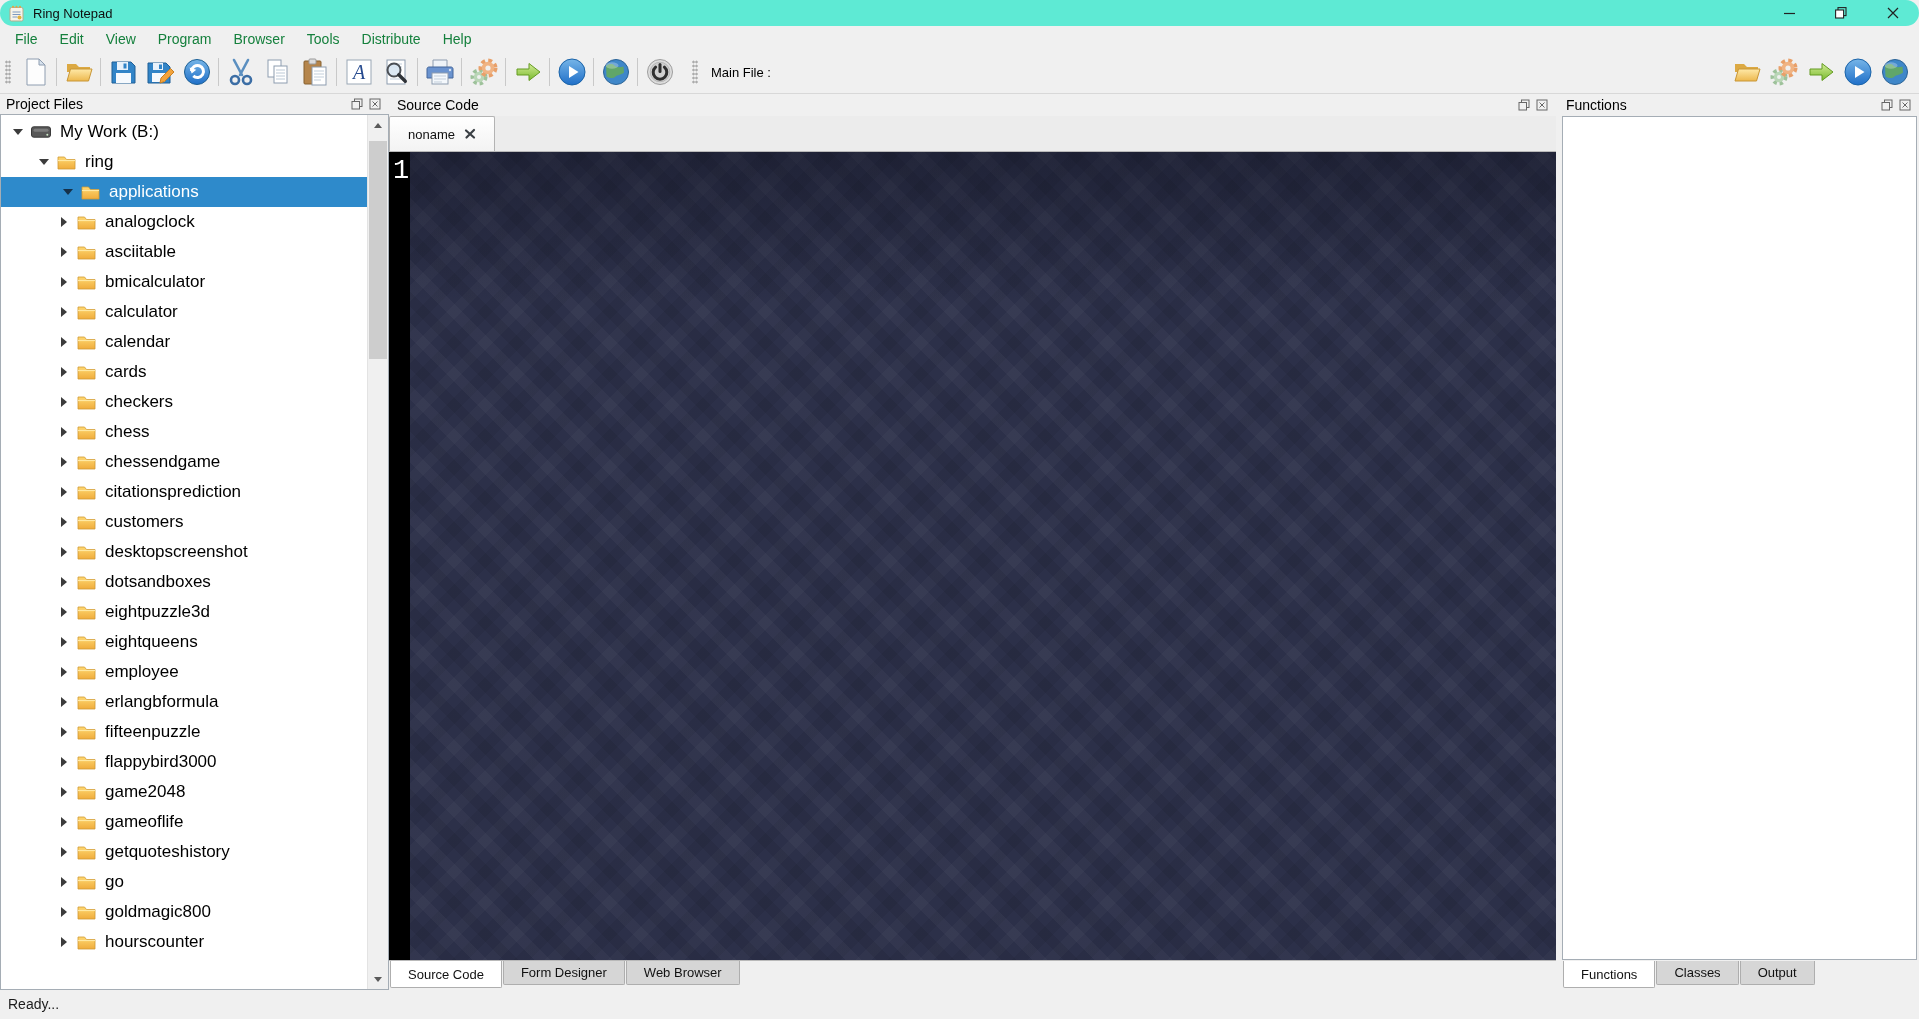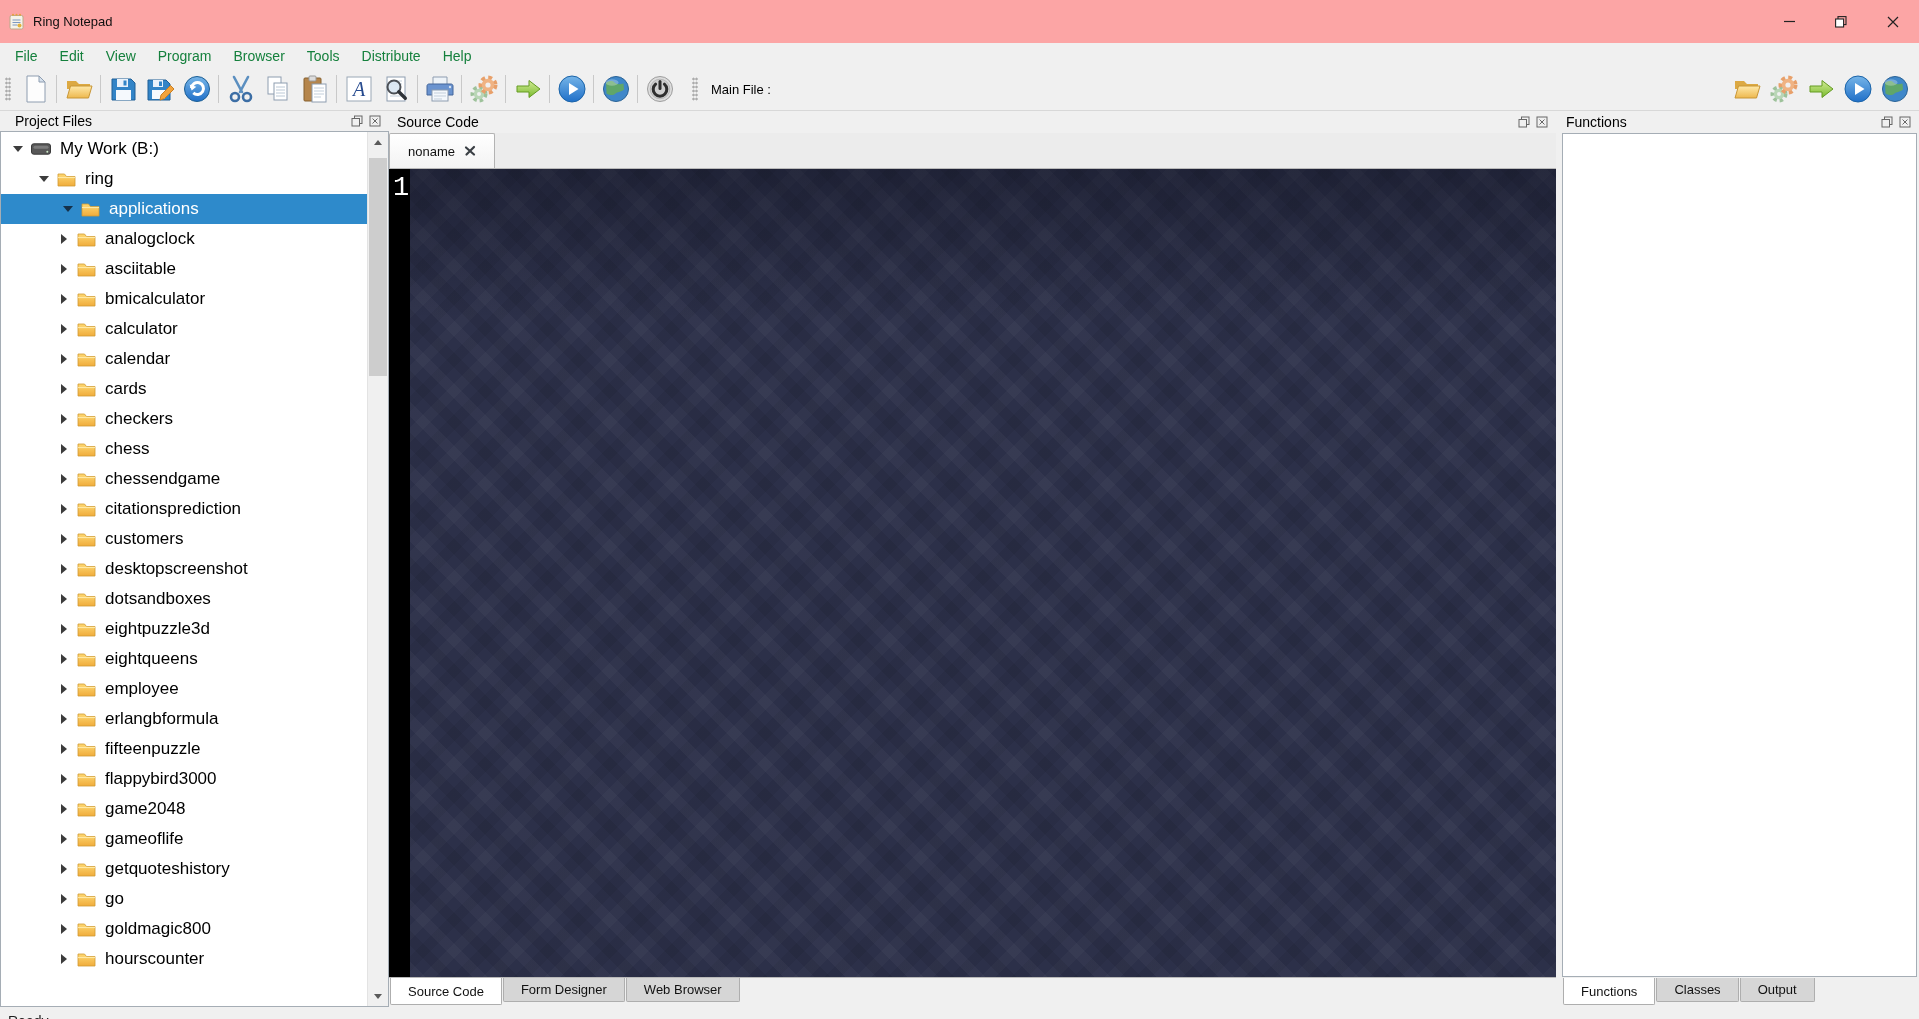--- a/index.html
+++ b/index.html
@@ -1,20 +1,20 @@
 <!DOCTYPE html>
 <html><head>
 <meta charset="utf-8">
 <style>
   * { box-sizing: border-box; margin: 0; padding: 0; }
   html,body { width:1919px; height:1019px; overflow:hidden; }
   body { font-family:"Liberation Sans", sans-serif; background:#f0f0f0; color:#1a1a1a; }
 
   
-  .titlebar { height:43px; background:#fca5a5; display:flex; align-items:center; }
+  .titlebar { height:26px; background:#5eead4; display:flex; align-items:center;border-radius:14px; }
   .app-icon { width:17px; height:17px; margin-left:8px; }
   .title-text { font-size:13px; margin-left:8px; color:#0f0f0f; }
   .win-controls { margin-left:auto; display:flex; height:100%; }
   .win-btn { width:52px; display:flex; align-items:center; justify-content:center; }
 
   
   .menubar { height:25px; background:#f0f0f0; display:flex; align-items:center; padding-left:4px; }
   .menu-item { font-size:14px; padding:3px 11px; color:#15803d; }
 
   
@@ -24,21 +24,21 @@
   .tbtn { width:37px; height:37px; border:none; background:none; display:flex; align-items:center; justify-content:center; }
   .tbtn svg { width:30px; height:30px; }
   .tb-sep { width:1px; height:28px; background:#c9c9c9; margin:0 3px; }
   .main-file-label { font-size:13px; margin-left:8px; color:#000; }
   .tb-spacer { flex:1; }
   .right-group { margin-right:6px; display:flex; }
 
   
   .main { display:flex; height:896px; }
 
-  .dock-header { height:20px; display:flex; align-items:center; font-size:14px; padding-left:15px; color:#000; }
+  .dock-header { height:20px; display:flex; align-items:center; font-size:14px; padding-left:6px; color:#000; }
   .dock-btns { margin-left:auto; display:flex; gap:5px; padding-right:8px; }
   .dock-btn { width:13px; height:13px; display:flex; align-items:center; justify-content:center; }
 
   
   .left-dock { width:389px; display:flex; flex-direction:column; }
   .tree-panel { flex:1; background:#fff; border:1px solid #a5adb5; position:relative; overflow:hidden; }
   .tree-rows { position:absolute; left:0; top:2px; right:21px; }
   .trow { height:30px; display:flex; align-items:center; font-size:17px; color:#000; white-space:nowrap; }
   .trow .exp { width:14px; margin-right:6px; display:flex; justify-content:center; }
   .exp-open { width:0;height:0;border-left:5px solid transparent;border-right:5px solid transparent;border-top:6px solid #3c3c3c; }

